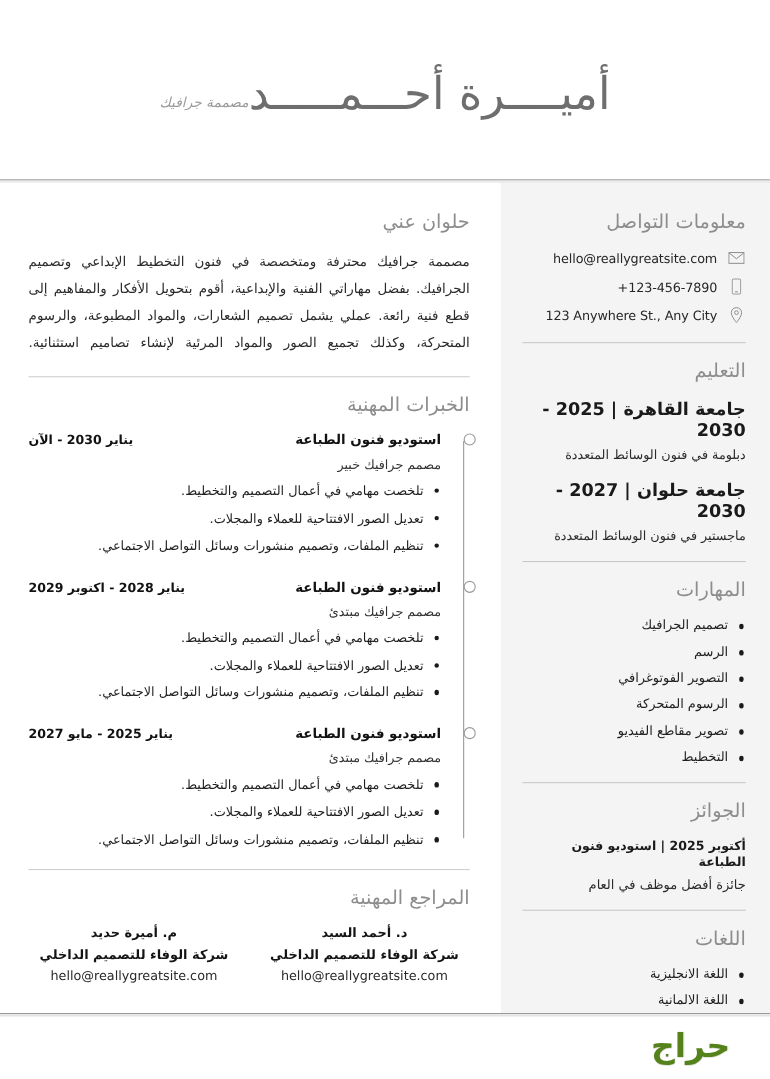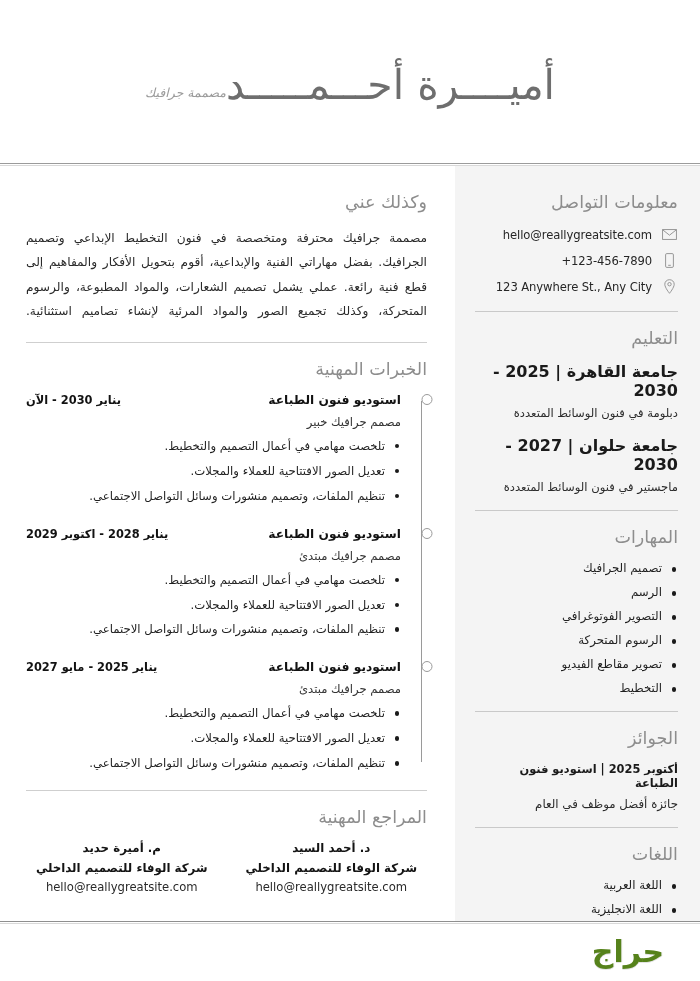--- a/index.html
+++ b/index.html
@@ -346,21 +346,21 @@
     <div class="job-title">مصممة جرافيك</div>
   </div>
   <div class="header-rule"></div>
   <div class="header-rule-2"></div>
 
   <div class="body-wrap">
 
     <div class="main" style="order:2;">
 
       <div>
-        <div class="sec-head">وكذلك عني</div>
+        <div class="sec-head">حلوان عني</div>
         <p class="about-text">مصممة جرافيك محترفة ومتخصصة في فنون التخطيط الإبداعي وتصميم الجرافيك. بفضل مهاراتي الفنية والإبداعية، أقوم بتحويل الأفكار والمفاهيم إلى قطع فنية رائعة. عملي يشمل تصميم الشعارات، والمواد المطبوعة، والرسوم المتحركة، وكذلك تجميع الصور والمواد المرئية لإنشاء تصاميم استثنائية.</p>
       </div>
 
       <div class="divider main-div"></div>
 
       <div>
         <div class="sec-head">الخبرات المهنية</div>
 
         <div class="timeline">
           <div class="timeline-rail"></div>
@@ -506,21 +506,20 @@
           <div class="award-head">أكتوبر 2025  |  استوديو فنون الطباعة</div>
           <div class="award-sub">جائزة أفضل موظف في العام</div>
         </div>
       </div>
 
       <div class="divider"></div>
 
       <div>
         <div class="sec-head">اللغات</div>
         <ul class="side-list">
-          <li>اللغة العربية</li>
           <li>اللغة الانجليزية</li>
           <li>اللغة الالمانية</li>
         </ul>
       </div>
 
     </div>
 
   </div>
 
   <div class="footer">

